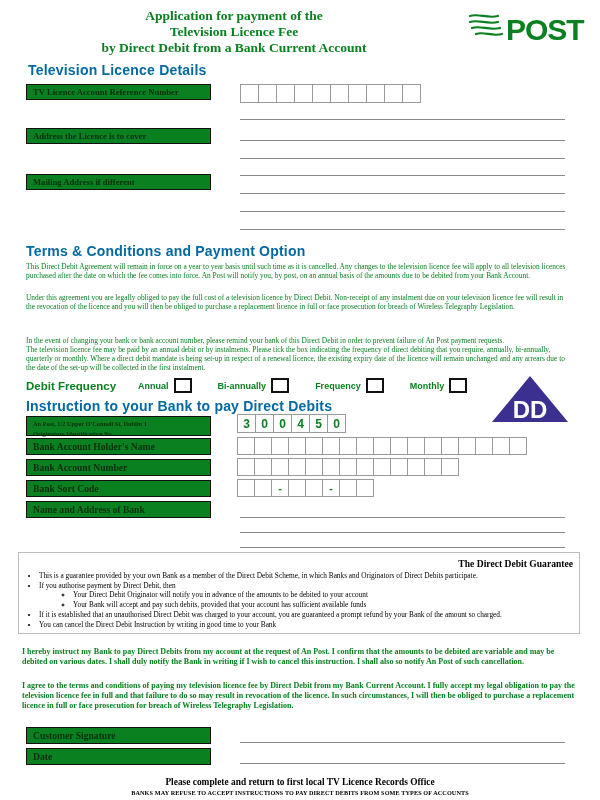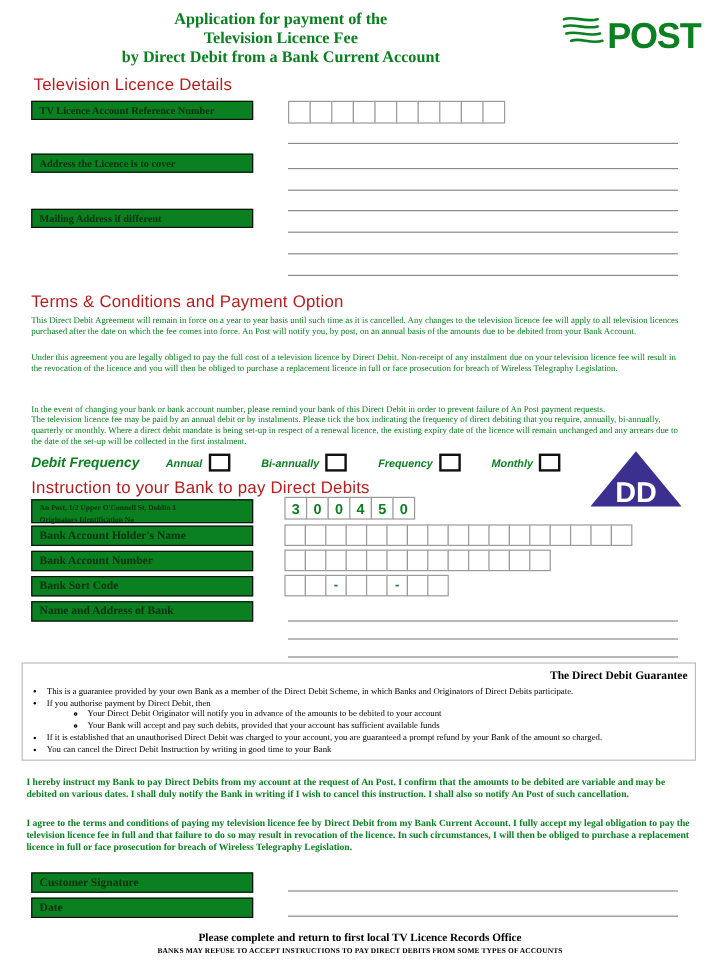--- a/index.html
+++ b/index.html
@@ -26,22 +26,22 @@
     font-family:"Liberation Serif", serif;
   }
   .logo-wrap {
     position:absolute; right:12px; top:10px;
     width:120px; height:40px;
   }
   .logo-wrap svg { display:block; }
 
   
   .sec-head {
-    color:#b91c1c;
-    font-weight:normal;
+    color:#0369a1;
+    font-weight:bold;
     font-size:14px;
     font-family:"Liberation Sans", sans-serif;
     letter-spacing:0.2px;
   }
 
   
   .glabel {
     background:#0a8020;
     border:1.6px solid #111;
     color:#062f10;
@@ -170,21 +170,21 @@
   <div class="uline" style="position:absolute; left:240px; top:211px; width:325px;"></div>
   <div class="uline" style="position:absolute; left:240px; top:229px; width:325px;"></div>
 
   <div style="position:absolute; left:26px; top:243px;" class="sec-head">Terms &amp; Conditions and Payment Option</div>
 
   <div class="gtext" style="position:absolute; left:26px; top:262px; width:545px;">This Direct Debit Agreement will remain in force on a year to year basis until such time as it is cancelled.  Any changes to the television licence fee will apply to all television licences purchased after the date on which the fee comes into force.  An Post will notify you, by post, on an annual basis of the amounts due to be debited from your Bank Account.</div>
   <div class="gtext" style="position:absolute; left:26px; top:293px; width:545px;">Under this agreement you are legally obliged to pay the full cost of a television licence by Direct Debit.  Non-receipt of any instalment due on your television licence fee will result in the revocation of the licence and you will then be obliged to purchase a replacement licence in full or face prosecution for breach of Wireless Telegraphy Legislation.</div>
   <div class="gtext" style="position:absolute; left:26px; top:336px; width:545px;">In the event of changing your bank or bank account number, please remind your bank of this Direct Debit in order to prevent failure of An Post payment requests.</div>
   <div class="gtext" style="position:absolute; left:26px; top:345px; width:545px;">The television licence fee may be paid by an annual debit or by instalments.  Please tick the box indicating the frequency of direct debiting that you require, annually, bi-annually, quarterly or monthly. Where a direct debit mandate is being set-up in respect of a renewal licence, the existing expiry date of the licence will remain unchanged and any arrears due to the date of the set-up will be collected in the first instalment.</div>
 
-  <div class="freq-row" style="position:absolute; left:26px; top:378px;font-style:italic;">
+  <div class="freq-row" style="position:absolute; left:26px; top:378px;">
     <span class="freq-label">Debit Frequency</span>
     <span class="freq-opt">Annual</span>
     <span class="tickbox"></span>
     <span class="freq-opt">Bi-annually</span>
     <span class="tickbox"></span>
     <span class="freq-opt">Frequency</span>
     <span class="tickbox"></span>
     <span class="freq-opt">Monthly</span>
     <span class="tickbox" style="margin-right:0;"></span>
   </div>

